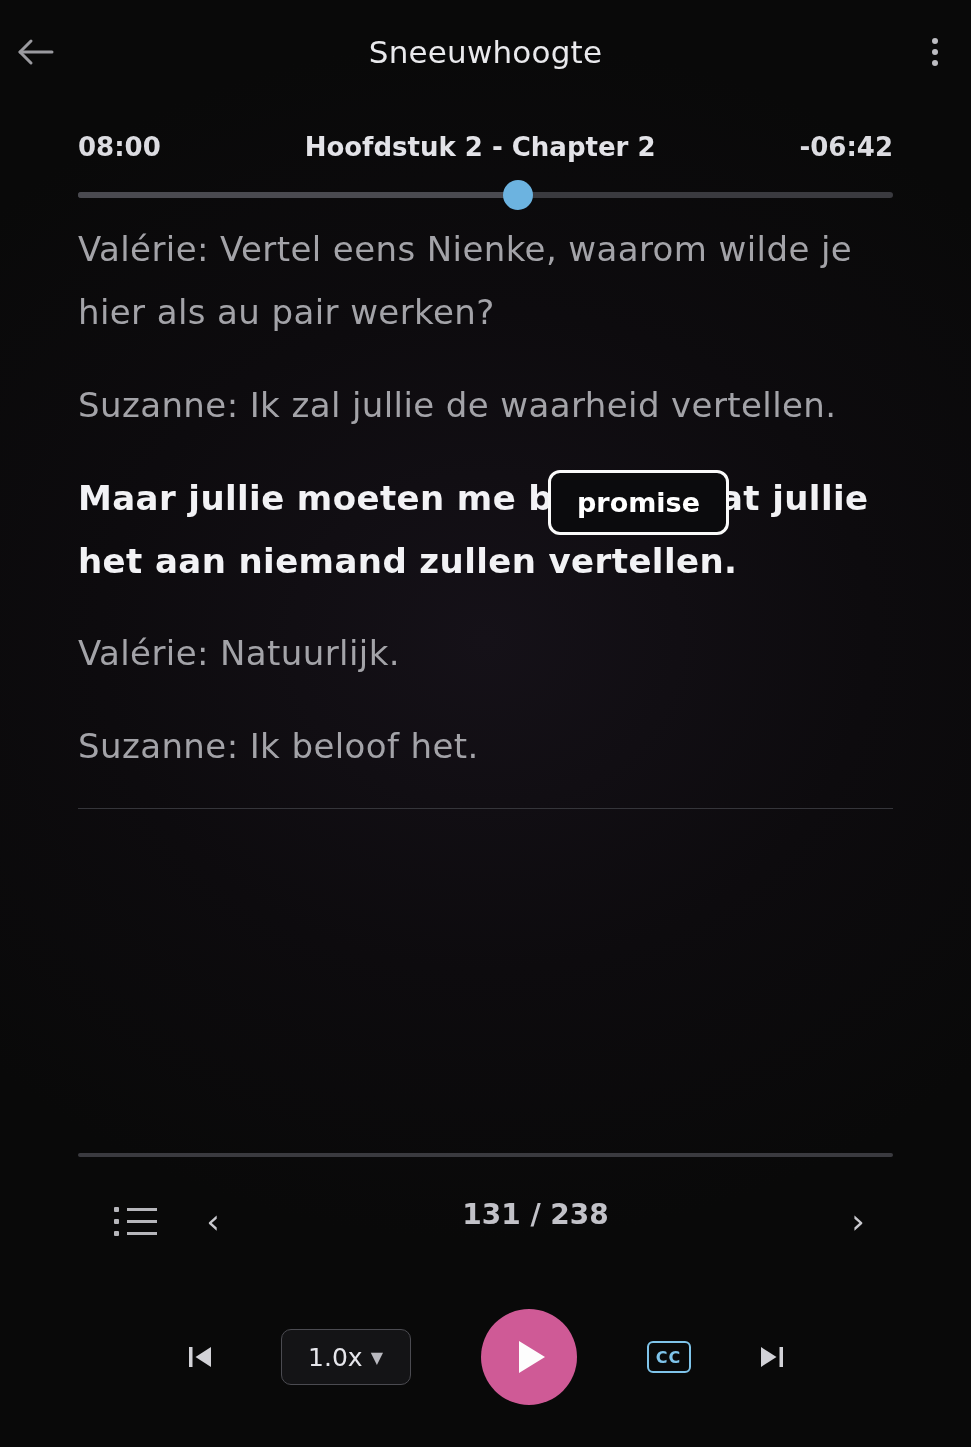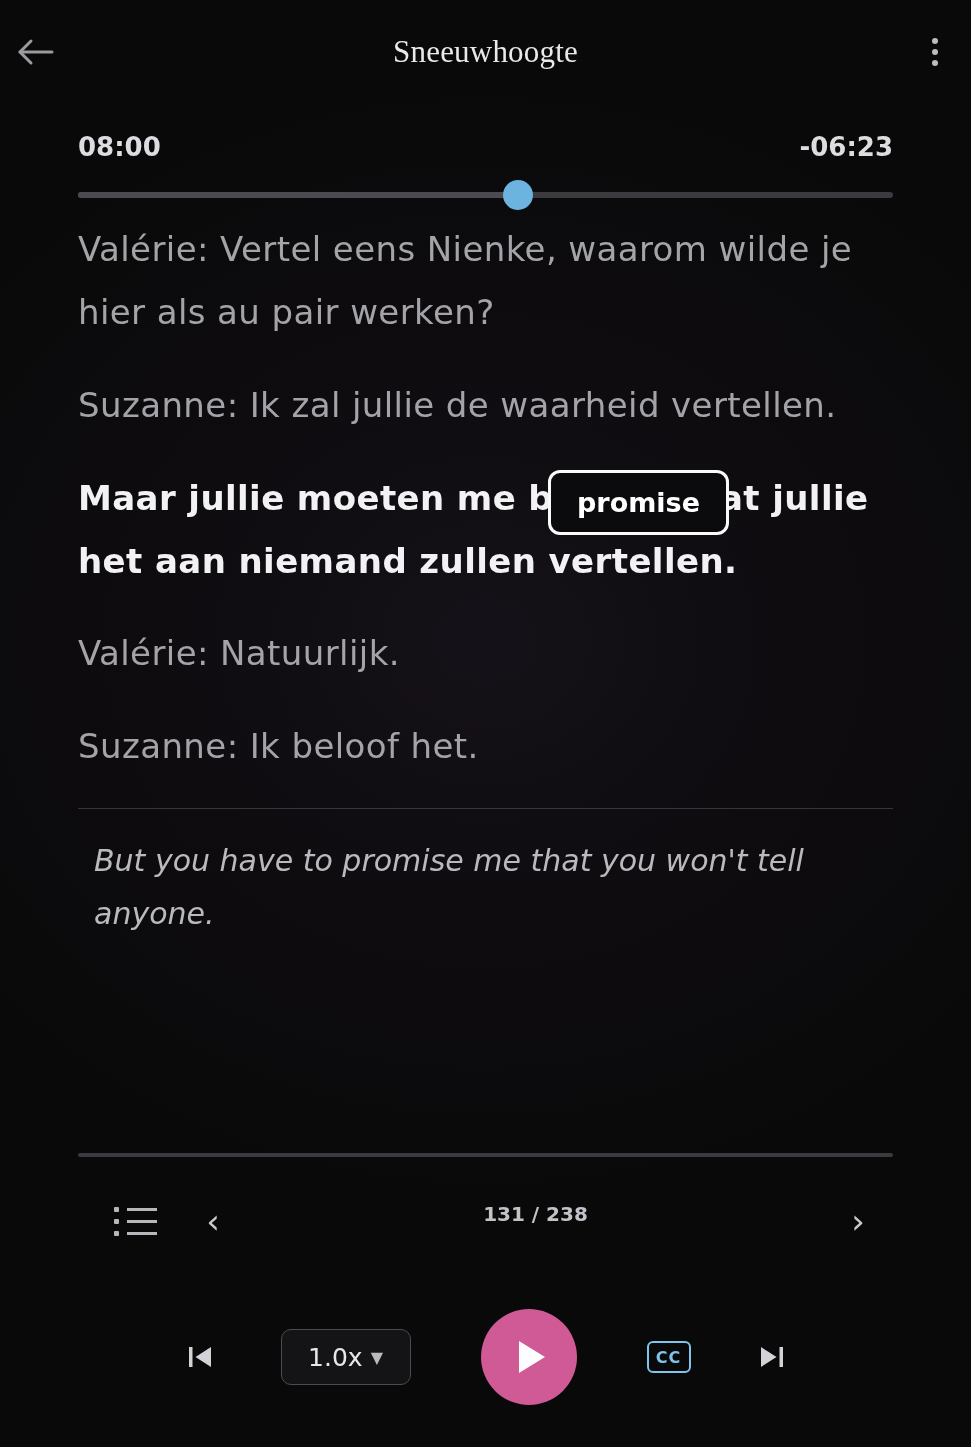--- a/index.html
+++ b/index.html
@@ -20,21 +20,20 @@
   }
 
   
   .topbar {
     height: 104px;
     flex: 0 0 104px;
     display: flex;
     align-items: center;
     padding: 0 8px;
     position: relative;
-    font-family: Liberation Serif, serif;
   }
   .back-btn {
     width: 56px; height: 56px;
     display: flex; align-items: center; justify-content: center;
     color: #9a9a9f;
   }
   .title {
     position: absolute;
     left: 0; right: 0;
     text-align: center;
@@ -180,21 +179,21 @@
     font-size: 34px;
     width: 70px;
     text-align: center;
     line-height: 1;
   }
   .pagecount {
     flex: 1 1 auto;
     text-align: center;
   }
   .pagecount .num {
-    font-size: 20px;
+    font-size: 28px;
     color: #c2c2c8;
     font-weight: 600;
     display: block;
     margin-bottom: 14px;
   }
   .pagebar {
     width: 190px;
     height: 4px;
     background: #3e3e44;
     border-radius: 2px;
@@ -275,41 +274,41 @@
     <div class="title">Sneeuwhoogte</div>
     <div class="menu-btn">
       <i></i>
         <i></i>
         <i></i>
     </div>
   </div>
 
   <div class="timerow">
     <div class="elapsed">08:00</div>
-    <div class="remaining">-06:23</div>
+    <div class="chapter">Hoofdstuk 2 - Chapter 2</div>
+    <div class="remaining">-06:42</div>
   </div>
 
   <div class="seekwrap">
     <div class="seek-track">
       <div class="seek-fill" style="width: 54%;"></div>
       <div class="seek-thumb" style="left: 54%;"></div>
     </div>
   </div>
 
   <div class="transcript">
     <div class="para">Valérie: Vertel eens Nienke, waarom wilde je hier als au pair werken?</div>
     <div class="para">Suzanne: Ik zal jullie de waarheid vertellen.</div>
     <div class="para active">Maar jullie moeten me beloven dat jullie het aan niemand zullen vertellen.</div>
     <div class="para">Valérie: Natuurlijk.</div>
     <div class="para">Suzanne: Ik beloof het.</div>
 
     <div class="tooltip">promise</div>
 
     <div class="divider"></div>
-    <div class="translation">But you have to promise me that you won't tell anyone.</div>
   </div>
 
   <div class="pagerwrap">
     <div class="pager-top-line"></div>
     <div class="pager">
       <div class="list-icon">
         <span>
             <b></b>
             <u></u>
           </span>

